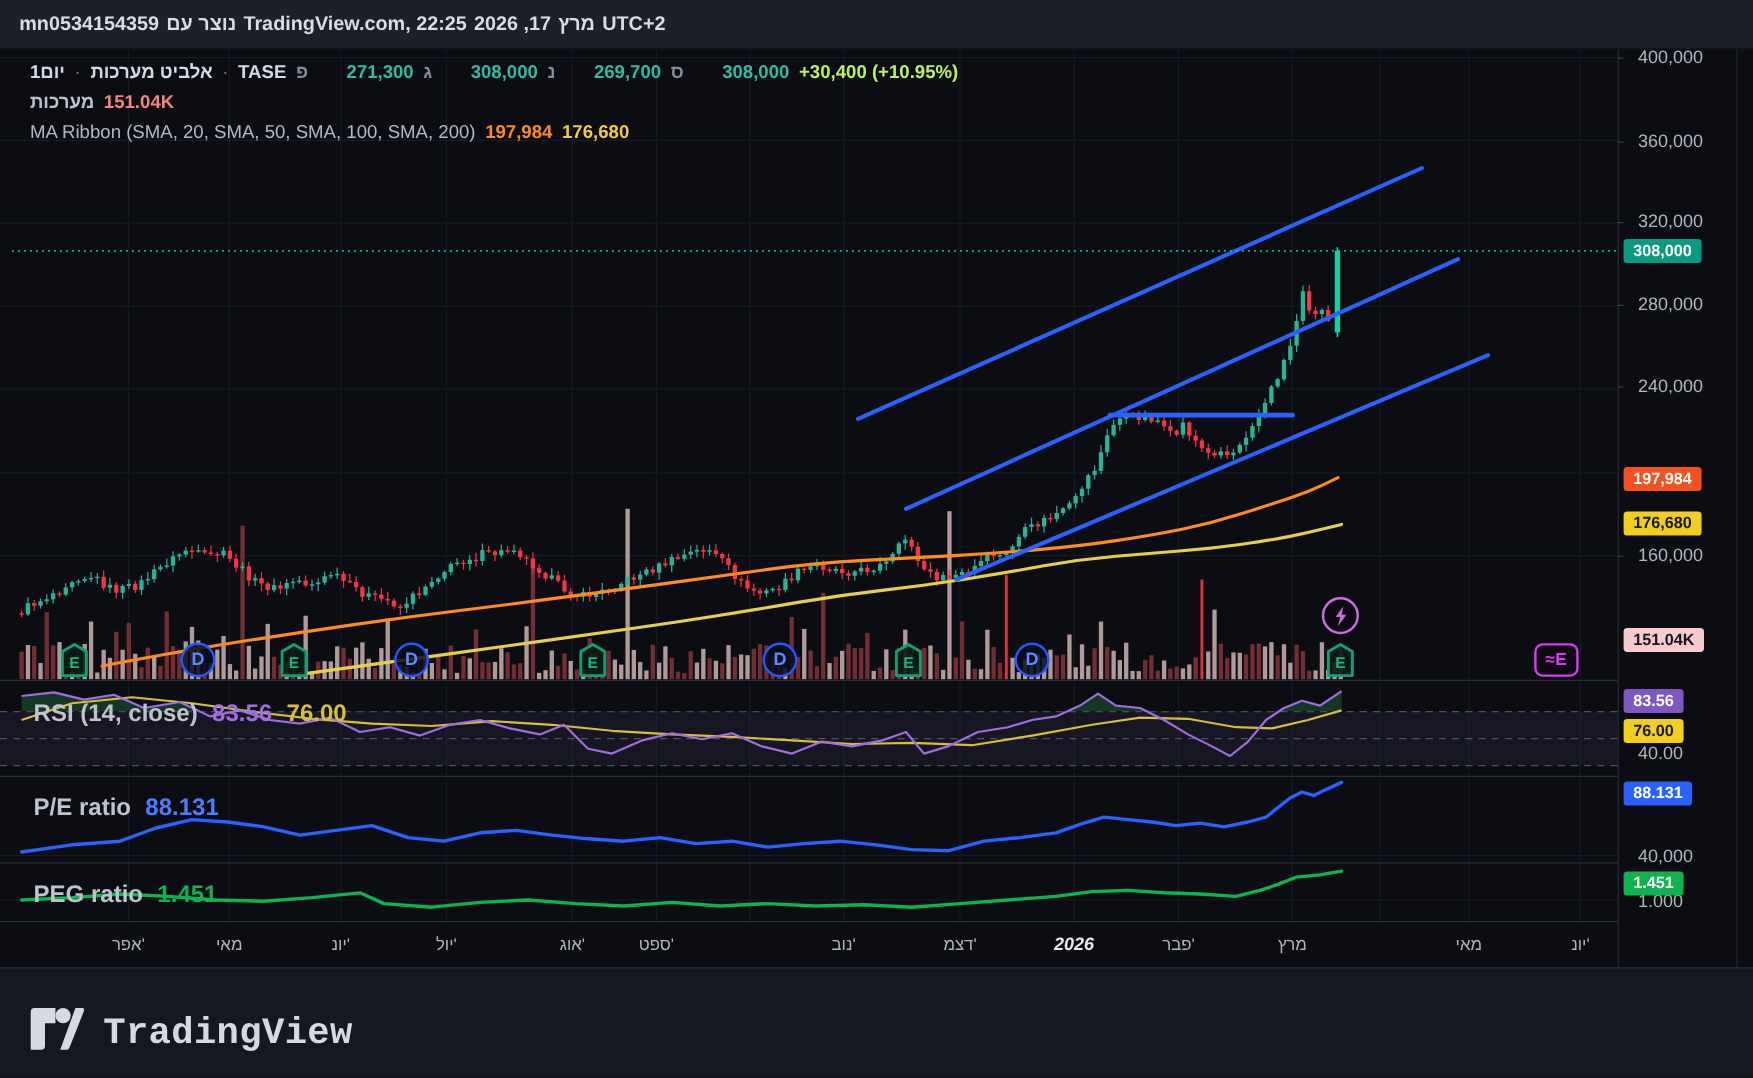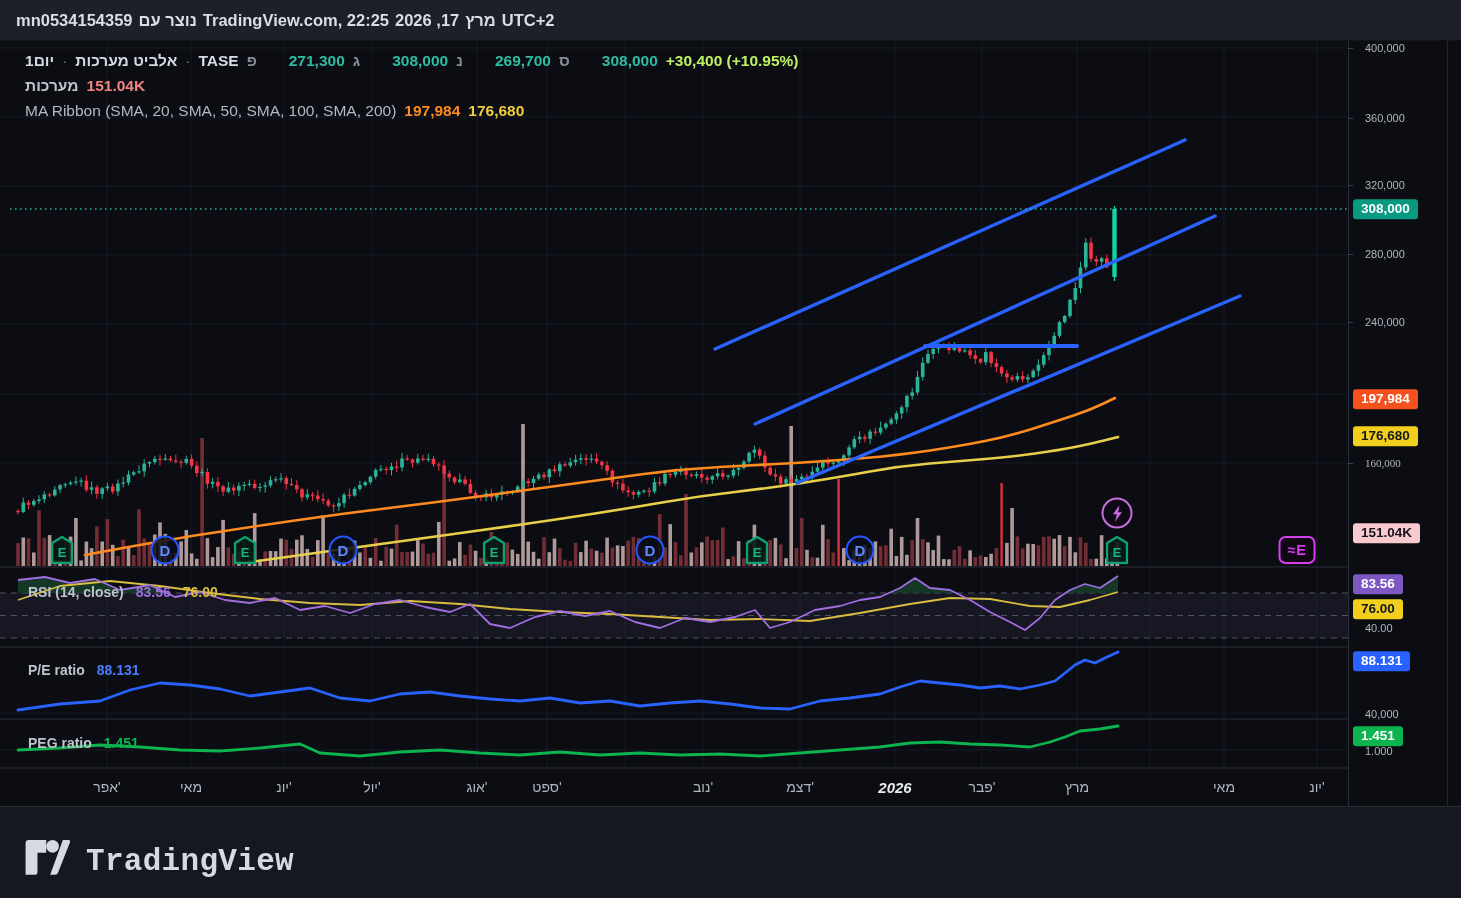--- a/index.html
+++ b/index.html
@@ -16,26 +16,26 @@
   .ttl{color:#d6dae2;font-weight:600;unicode-bidi:isolate;white-space:pre;}
   .pair{display:flex;align-items:center;}
   .okey{color:#868b98;font-weight:600;}
   .oval{color:#2ebda2;font-weight:600;padding-left:32px;}
   .chg{color:#bef264;font-weight:600;unicode-bidi:isolate;}
   .vol-label{color:#bfc3cc;font-weight:600;unicode-bidi:isolate;}
   .vol-val{color:#f5837f;font-weight:700;}
   .ma-label{color:#b4b8c2;font-weight:500;}
   .ma-v1{color:#ff8a1e;font-weight:700;}
   .ma-v2{color:#f0cc3e;font-weight:700;}
-  .pane-label{position:absolute;display:flex;gap:12px;align-items:center;font-size:14px;
+  .pane-label{position:absolute;display:flex;gap:12px;align-items:center;font-size:20px;
               color:#bfc3cc;font-weight:600;}
   .pv{font-weight:700;}
   .xlab{position:absolute;transform:translateX(-50%);top:779px;font-size:14px;color:#b2b5be;white-space:pre;}
   .xlab.major{color:#e8eaf0;font-weight:700;font-size:15px;}
-  .ytick{position:absolute;left:1365px;transform:translateY(-50%);font-size:11px;color:#b2b5be;}
+  .ytick{position:absolute;left:1365px;transform:translateY(-50%);font-size:15px;color:#b2b5be;}
   .ybadge{position:absolute;left:1353px;transform:translateY(-50%);font-size:13.5px;font-weight:700;
           padding:3px 8px;border-radius:3px;line-height:1;}
   .ymark{position:absolute;left:1348px;width:5px;height:1px;background:#3a3e49;}
   .ev{position:absolute;transform:translate(-50%,-50%);top:550px;display:flex;align-items:center;justify-content:center;}
   .ev-d{width:29px;height:29px;border-radius:50%;border:2.5px solid #2457ff;color:#5b8bff;
         background:rgba(8,12,26,.85);font-size:15px;font-weight:700;box-sizing:border-box;}
   .ev-e{width:23px;height:29px;position:relative;}
   .ev-e svg{position:absolute;left:0;top:0;}
   .ev-ae{width:37px;height:28px;border:2.5px solid #d63cf0;border-radius:7px;color:#d63cf0;
          background:rgba(16,8,20,.8);font-size:14.5px;font-weight:700;box-sizing:border-box;letter-spacing:.5px;}
@@ -813,21 +813,21 @@
       <div class="ytick" style="top: 48px;">400,000</div>
       <div class="ymark" style="top: 48px;"></div>
       <div class="ytick" style="top: 118px;">360,000</div>
       <div class="ymark" style="top: 118px;"></div>
       <div class="ytick" style="top: 185px;">320,000</div>
       <div class="ymark" style="top: 185px;"></div>
       <div class="ytick" style="top: 254px;">280,000</div>
       <div class="ymark" style="top: 254px;"></div>
       <div class="ytick" style="top: 322px;">240,000</div>
       <div class="ymark" style="top: 322px;"></div>
-      <div class="ytick" style="top: 463px; font-family: Liberation Serif, serif;">160,000</div>
+      <div class="ytick" style="top: 463px;">160,000</div>
       <div class="ymark" style="top: 463px;"></div>
       <div class="ytick" style="top: 628px;">40.00</div>
       <div class="ytick" style="top: 714px; text-align: center;">40,000</div>
       <div class="ytick" style="top: 751px;">1.000</div>
       <div class="ybadge" style="top: 209px; background: rgb(8, 153, 129); color: rgb(255, 255, 255);">308,000</div>
       <div class="ybadge" style="top: 399px; background: rgb(244, 81, 30); color: rgb(255, 255, 255);">197,984</div>
       <div class="ybadge" style="top: 436px; background: rgb(242, 207, 29); color: rgb(21, 23, 28);">176,680</div>
       <div class="ybadge" style="top: 533px; background: rgb(248, 201, 207); color: rgb(21, 23, 28);">151.04K</div>
       <div class="ybadge" style="top: 584px; background: rgb(126, 87, 194); color: rgb(255, 255, 255);">83.56</div>
       <div class="ybadge" style="top: 609px; background: rgb(242, 207, 29); color: rgb(21, 23, 28);">76.00</div>

